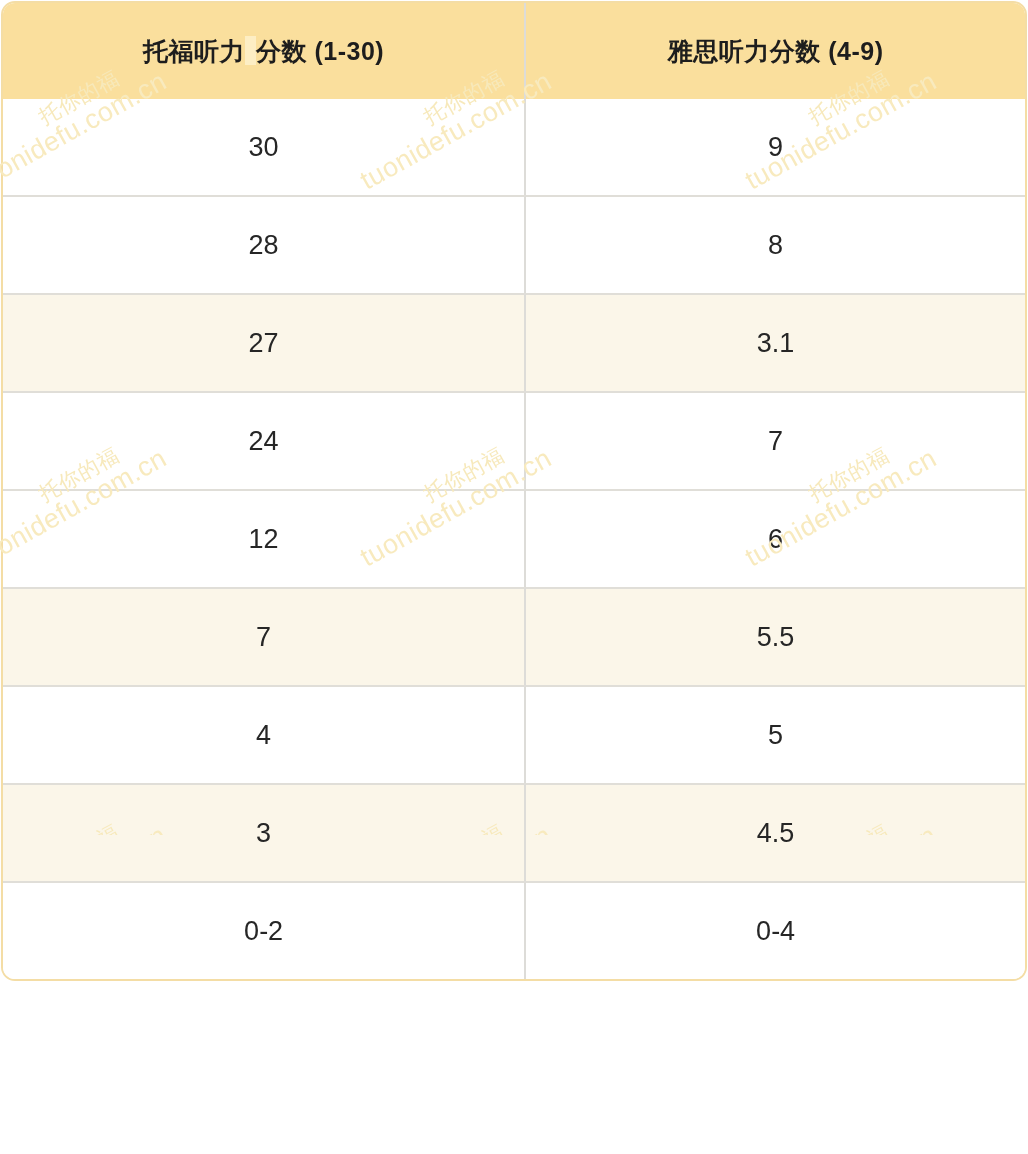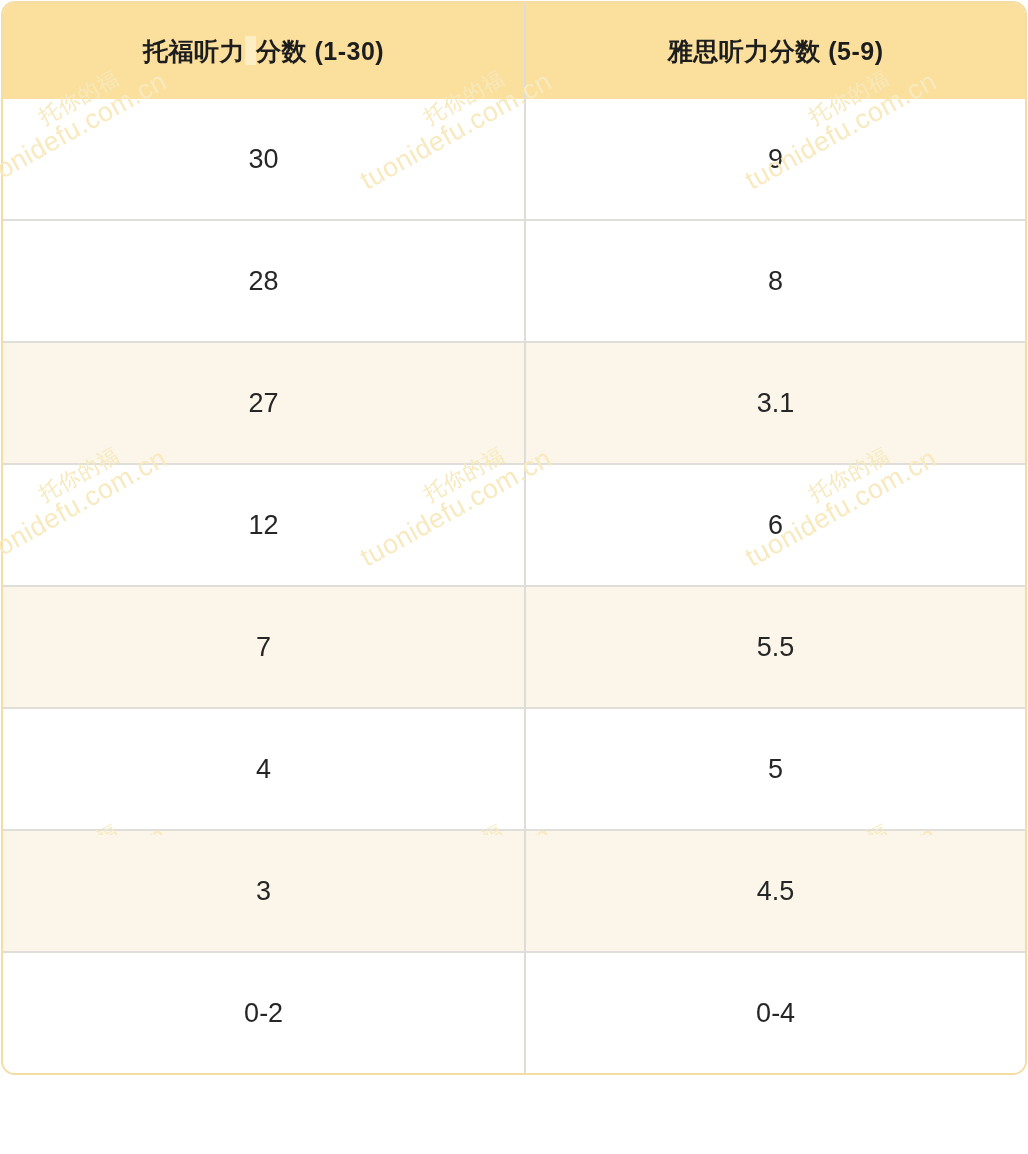--- a/index.html
+++ b/index.html
@@ -83,21 +83,21 @@
   .hdr-gap {
     display: inline-block;
     width: 11px;
     height: 29px;
     vertical-align: -5px;
     background: #fdeec4;
   }
 
   tbody td {
     height: 96px;
-    padding: 12px;
+    padding: 0;
     text-align: center;
     vertical-align: middle;
     font-size: 27px;
     color: #262626;
     border-top: 2px solid #e0ded8;
     background: #ffffff;
     position: relative;
   }
   tbody td.col-left {
     border-right: 2px solid #dddcd8;
@@ -115,37 +115,41 @@
 <div class="table-wrap">
 
   <table class="score-table">
     <colgroup>
       <col class="c1">
       <col class="c2">
     </colgroup>
     <thead>
       <tr>
         <th class="col-left"><span>托福听力</span><span class="hdr-gap"></span><span>分数 (1-30)</span></th>
-        <th>雅思听力分数 (5-9)</th>
+        <th>雅思听力分数 (4-9)</th>
       </tr>
     </thead>
     <tbody id="tbody">
         <tr>
           <td class="col-left">30</td>
           <td>9</td>
         </tr>
         <tr>
           <td class="col-left">28</td>
           <td>8</td>
         </tr>
         <tr class="alt">
           <td class="col-left">27</td>
           <td>3.1</td>
         </tr>
         <tr>
+          <td class="col-left">24</td>
+          <td>7</td>
+        </tr>
+        <tr>
           <td class="col-left">12</td>
           <td>6</td>
         </tr>
         <tr class="alt">
           <td class="col-left">7</td>
           <td>5.5</td>
         </tr>
         <tr>
           <td class="col-left">4</td>
           <td>5</td>

